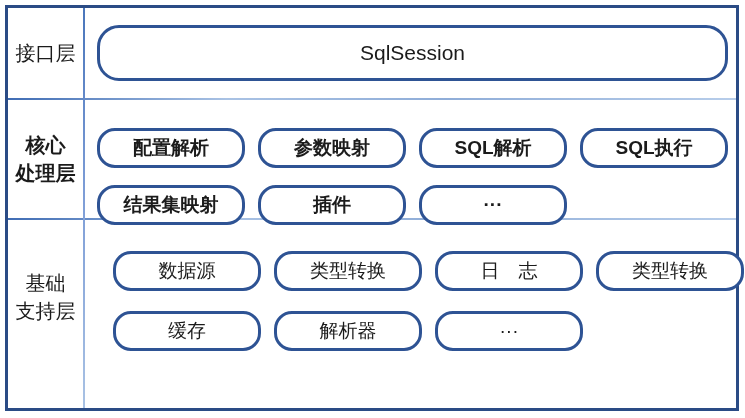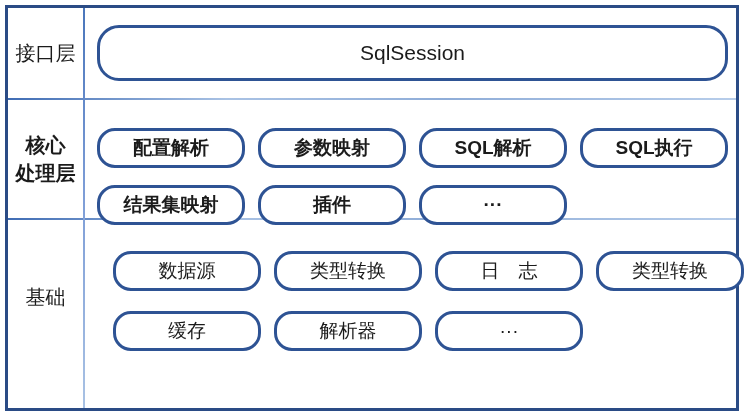--- a/index.html
+++ b/index.html
@@ -117,20 +117,21 @@
           </div>
         </div>
       </div>
     </div>
 
     <div class="hdivider"></div>
 
     <div class="row row3">
       <div class="layer-label">
         <span>基础</span>
+        <span>支持层</span>
       </div>
       <div class="content">
         <div class="boxline">
           <div class="box">
             <span>数据源</span>
           </div>
           <div class="box">
             <span>类型转换</span>
           </div>
           <div class="box">

